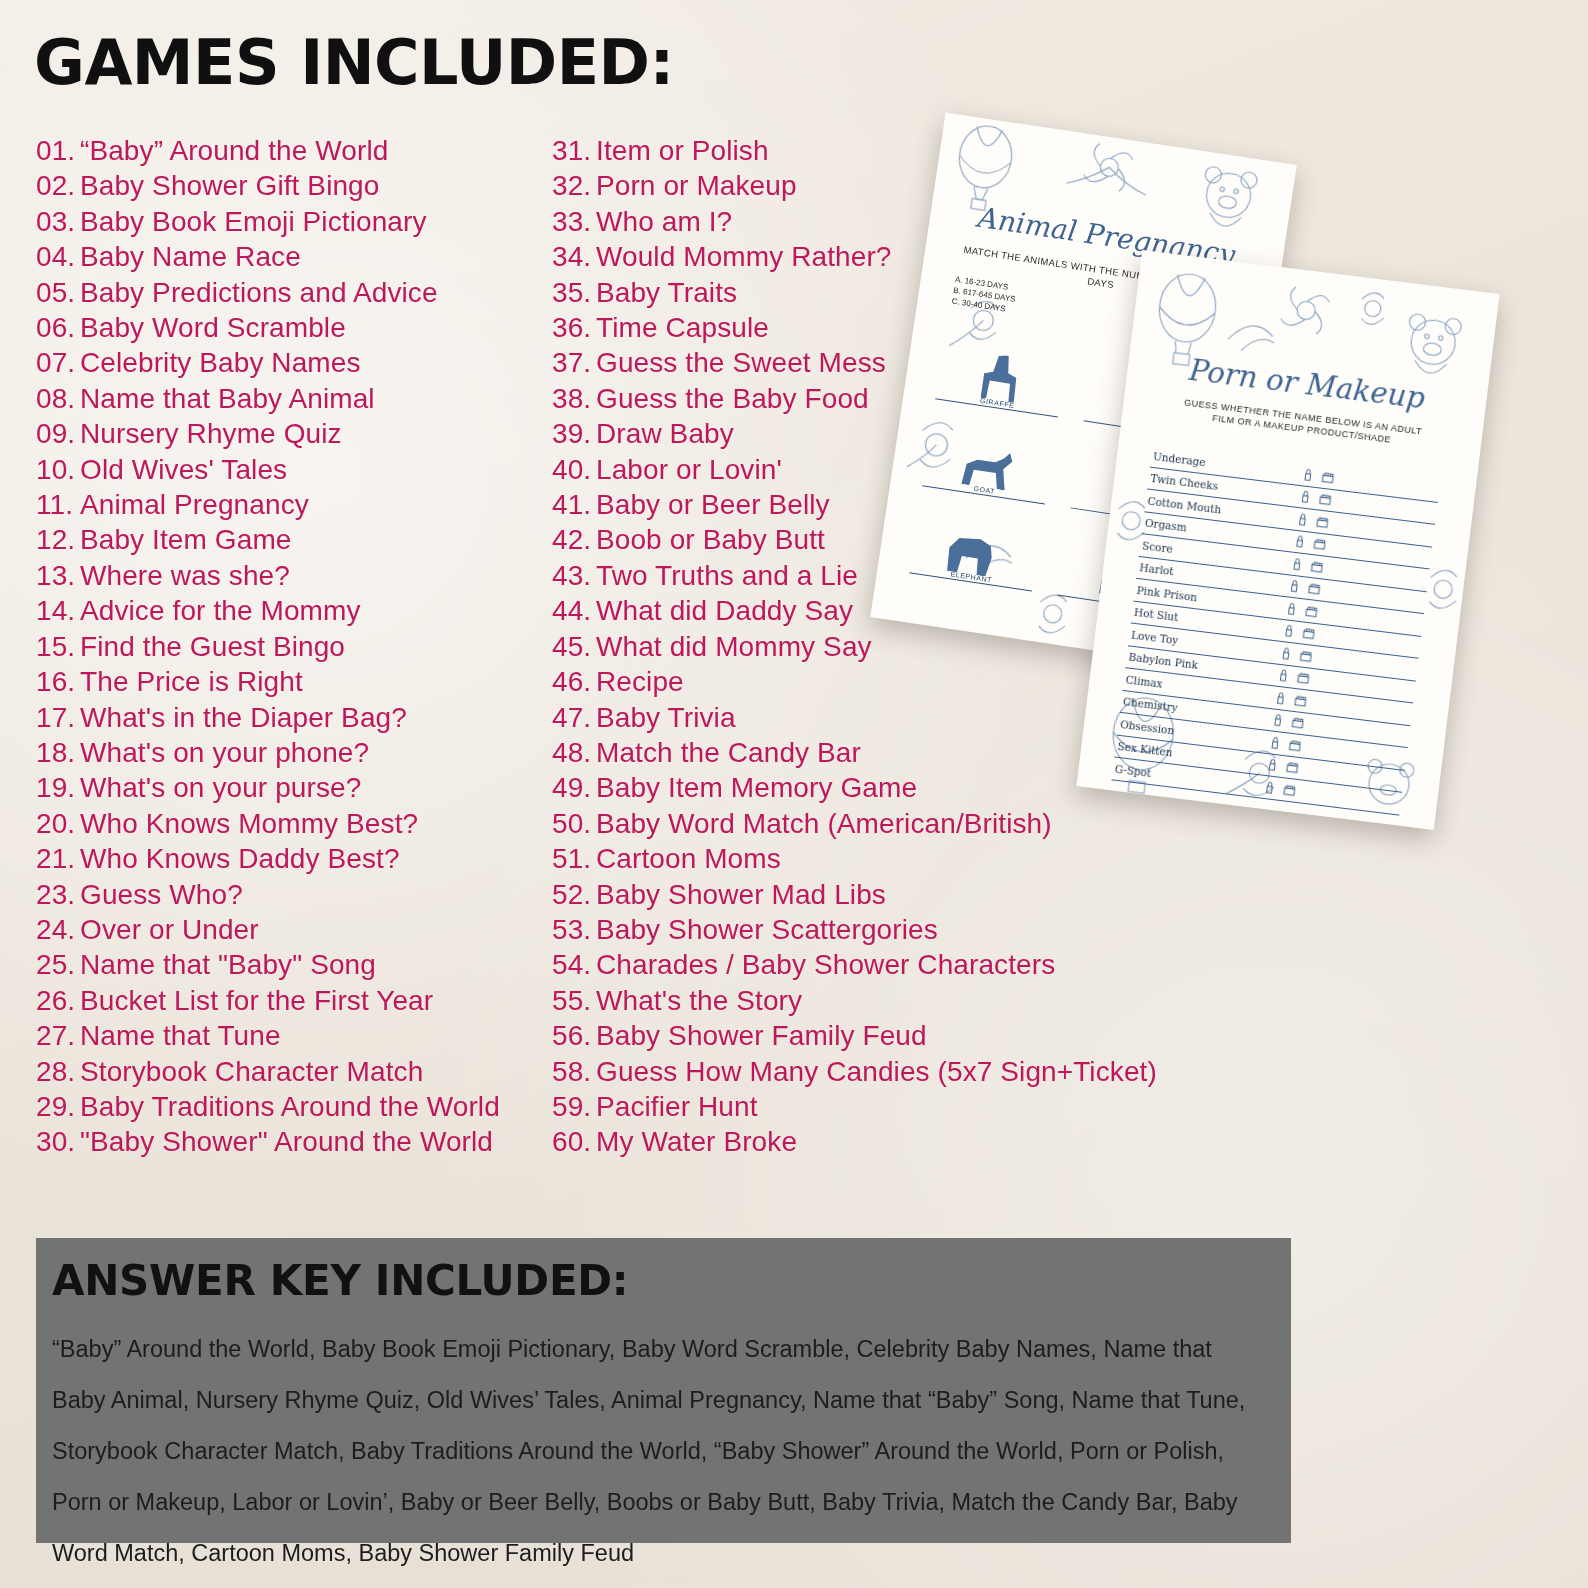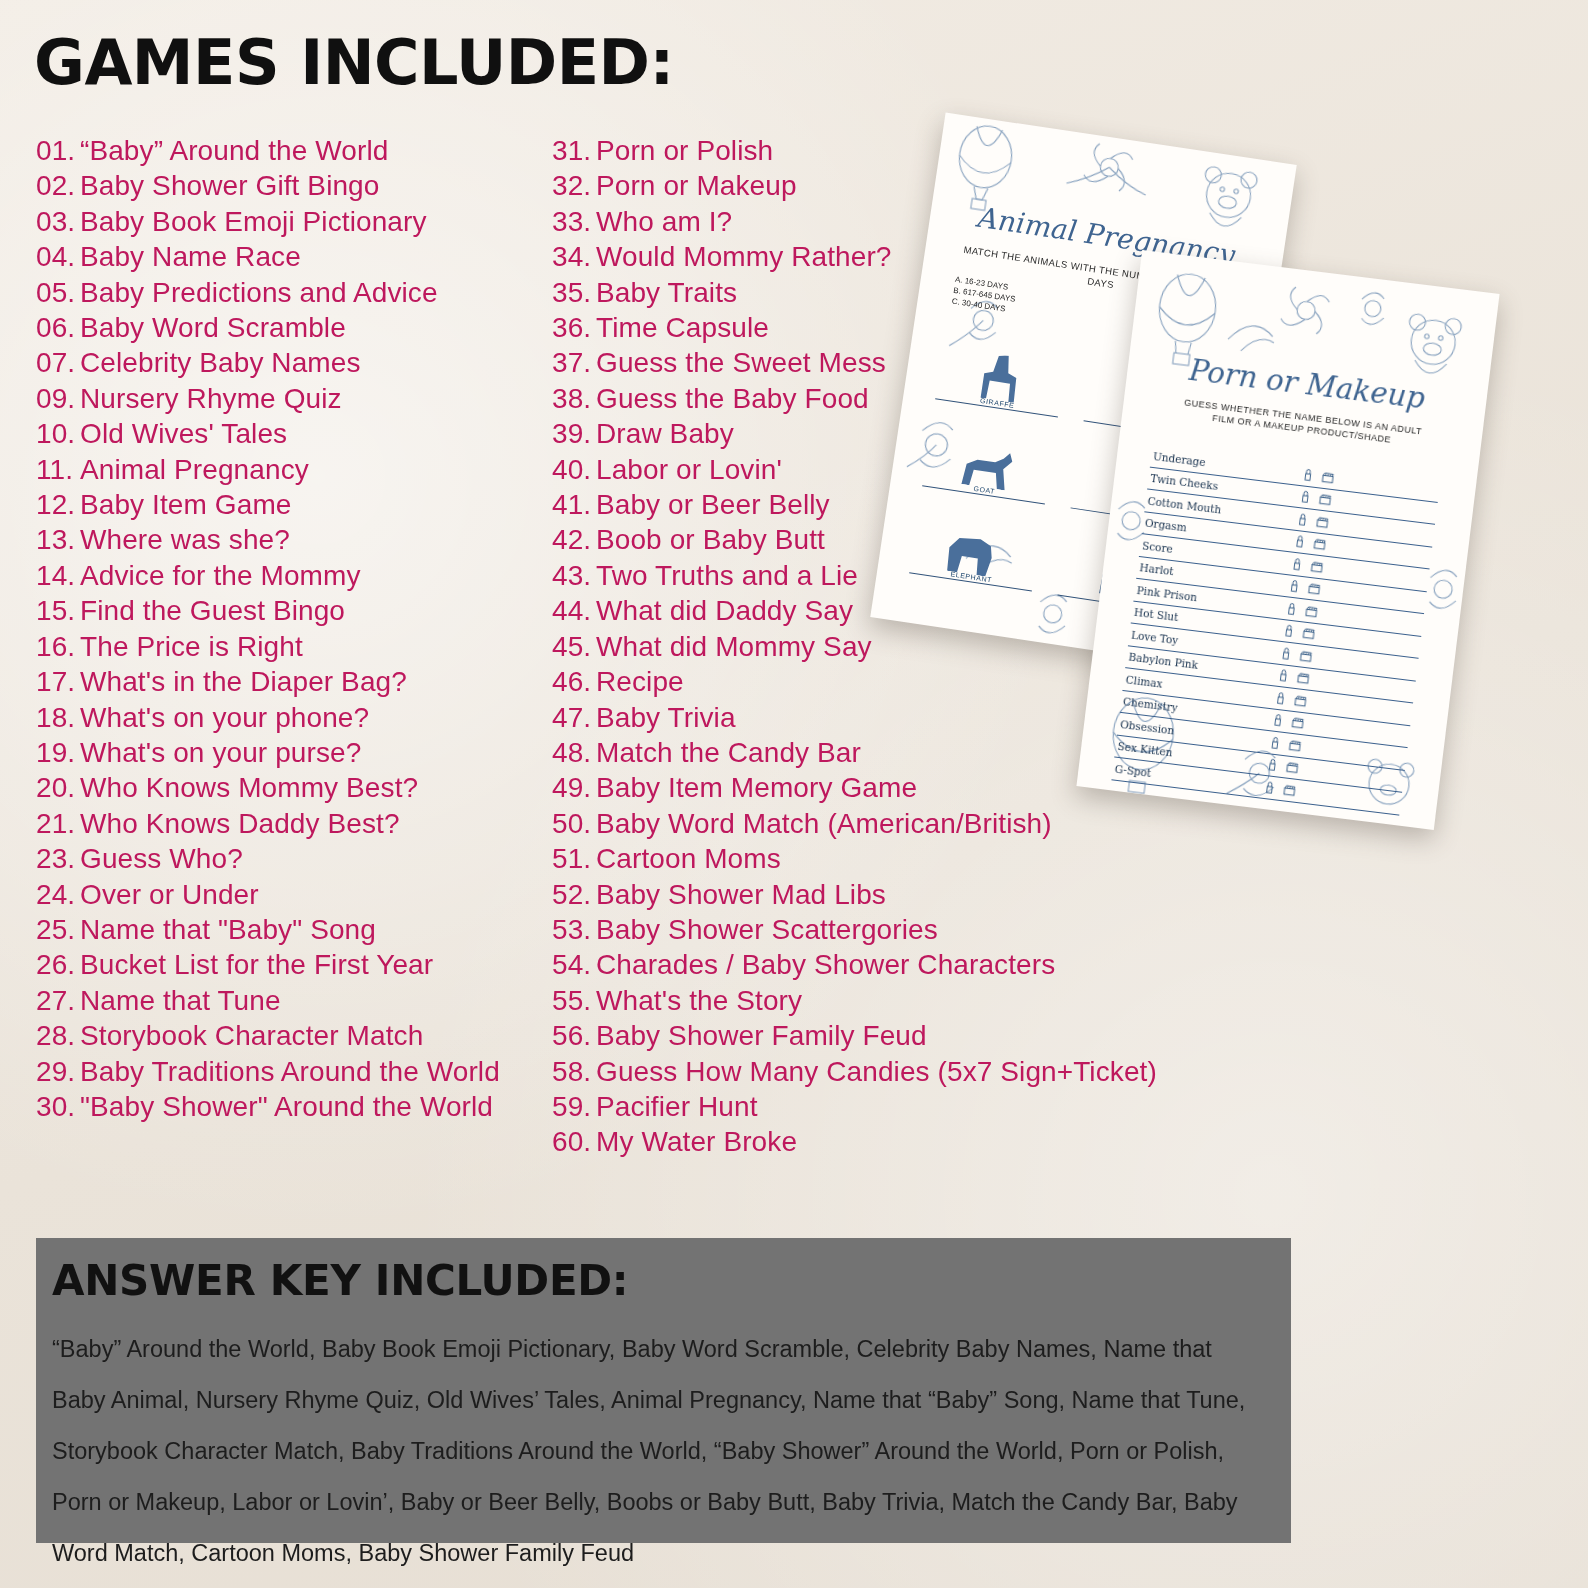--- a/index.html
+++ b/index.html
@@ -264,20 +264,21 @@
 
   <div class="columns">
     <div class="col col-left">
         <div class="game-item"><span class="game-num">01.</span><span>“Baby” Around the World</span></div>
         <div class="game-item"><span class="game-num">02.</span><span>Baby Shower Gift Bingo</span></div>
         <div class="game-item"><span class="game-num">03.</span><span>Baby Book Emoji Pictionary</span></div>
         <div class="game-item"><span class="game-num">04.</span><span>Baby Name Race</span></div>
         <div class="game-item"><span class="game-num">05.</span><span>Baby Predictions and Advice</span></div>
         <div class="game-item"><span class="game-num">06.</span><span>Baby Word Scramble</span></div>
         <div class="game-item"><span class="game-num">07.</span><span>Celebrity Baby Names</span></div>
+        <div class="game-item"><span class="game-num">08.</span><span>Name that Baby Animal</span></div>
         <div class="game-item"><span class="game-num">09.</span><span>Nursery Rhyme Quiz</span></div>
         <div class="game-item"><span class="game-num">10.</span><span>Old Wives' Tales</span></div>
         <div class="game-item"><span class="game-num">11.</span><span>Animal Pregnancy</span></div>
         <div class="game-item"><span class="game-num">12.</span><span>Baby Item Game</span></div>
         <div class="game-item"><span class="game-num">13.</span><span>Where was she?</span></div>
         <div class="game-item"><span class="game-num">14.</span><span>Advice for the Mommy</span></div>
         <div class="game-item"><span class="game-num">15.</span><span>Find the Guest Bingo</span></div>
         <div class="game-item"><span class="game-num">16.</span><span>The Price is Right</span></div>
         <div class="game-item"><span class="game-num">17.</span><span>What's in the Diaper Bag?</span></div>
         <div class="game-item"><span class="game-num">18.</span><span>What's on your phone?</span></div>
@@ -287,21 +288,21 @@
         <div class="game-item"><span class="game-num">23.</span><span>Guess Who?</span></div>
         <div class="game-item"><span class="game-num">24.</span><span>Over or Under</span></div>
         <div class="game-item"><span class="game-num">25.</span><span>Name that "Baby" Song</span></div>
         <div class="game-item"><span class="game-num">26.</span><span>Bucket List for the First Year</span></div>
         <div class="game-item"><span class="game-num">27.</span><span>Name that Tune</span></div>
         <div class="game-item"><span class="game-num">28.</span><span>Storybook Character Match</span></div>
         <div class="game-item"><span class="game-num">29.</span><span>Baby Traditions Around the World</span></div>
         <div class="game-item"><span class="game-num">30.</span><span>"Baby Shower" Around the World</span></div>
       </div>
     <div class="col col-right">
-        <div class="game-item"><span class="game-num">31.</span><span>Porn or Polish</span></div>
+        <div class="game-item"><span class="game-num">31.</span><span>Item or Polish</span></div>
         <div class="game-item"><span class="game-num">32.</span><span>Porn or Makeup</span></div>
         <div class="game-item"><span class="game-num">33.</span><span>Who am I?</span></div>
         <div class="game-item"><span class="game-num">34.</span><span>Would Mommy Rather?</span></div>
         <div class="game-item"><span class="game-num">35.</span><span>Baby Traits</span></div>
         <div class="game-item"><span class="game-num">36.</span><span>Time Capsule</span></div>
         <div class="game-item"><span class="game-num">37.</span><span>Guess the Sweet Mess</span></div>
         <div class="game-item"><span class="game-num">38.</span><span>Guess the Baby Food</span></div>
         <div class="game-item"><span class="game-num">39.</span><span>Draw Baby</span></div>
         <div class="game-item"><span class="game-num">40.</span><span>Labor or Lovin'</span></div>
         <div class="game-item"><span class="game-num">41.</span><span>Baby or Beer Belly</span></div>

